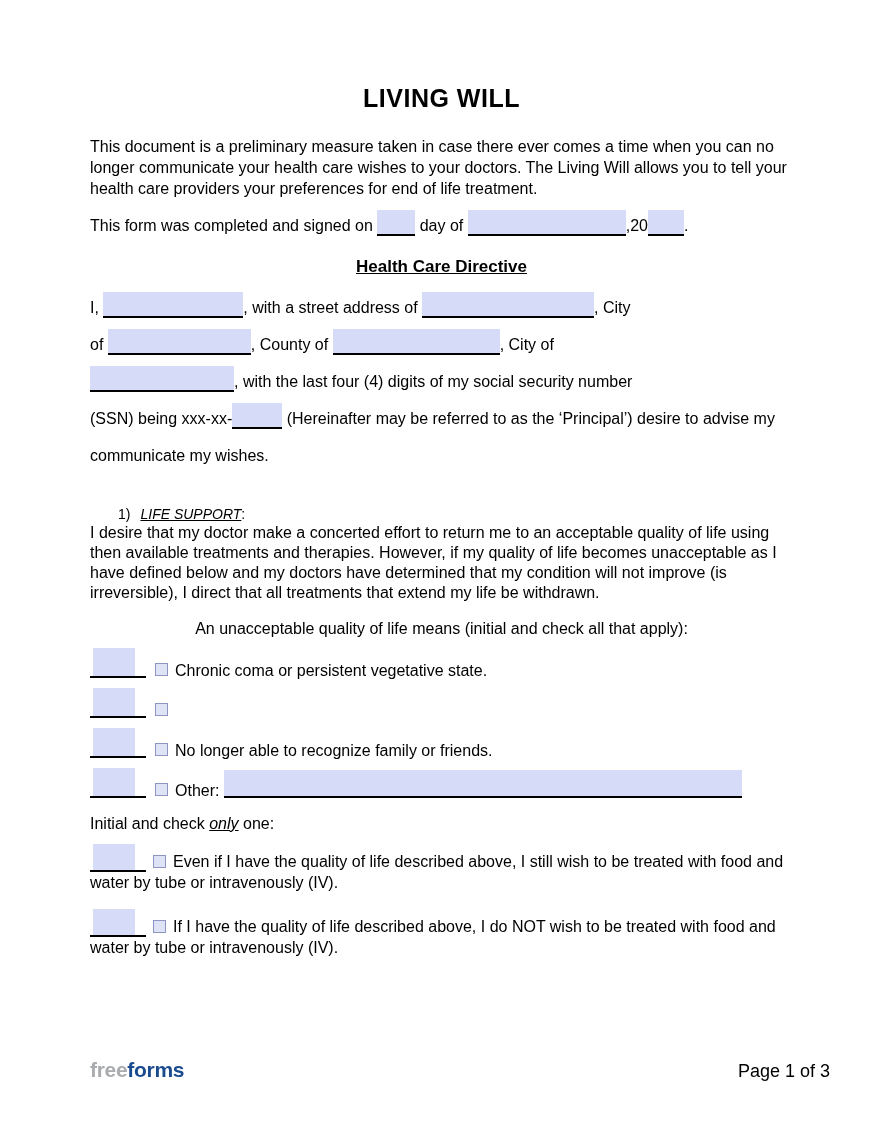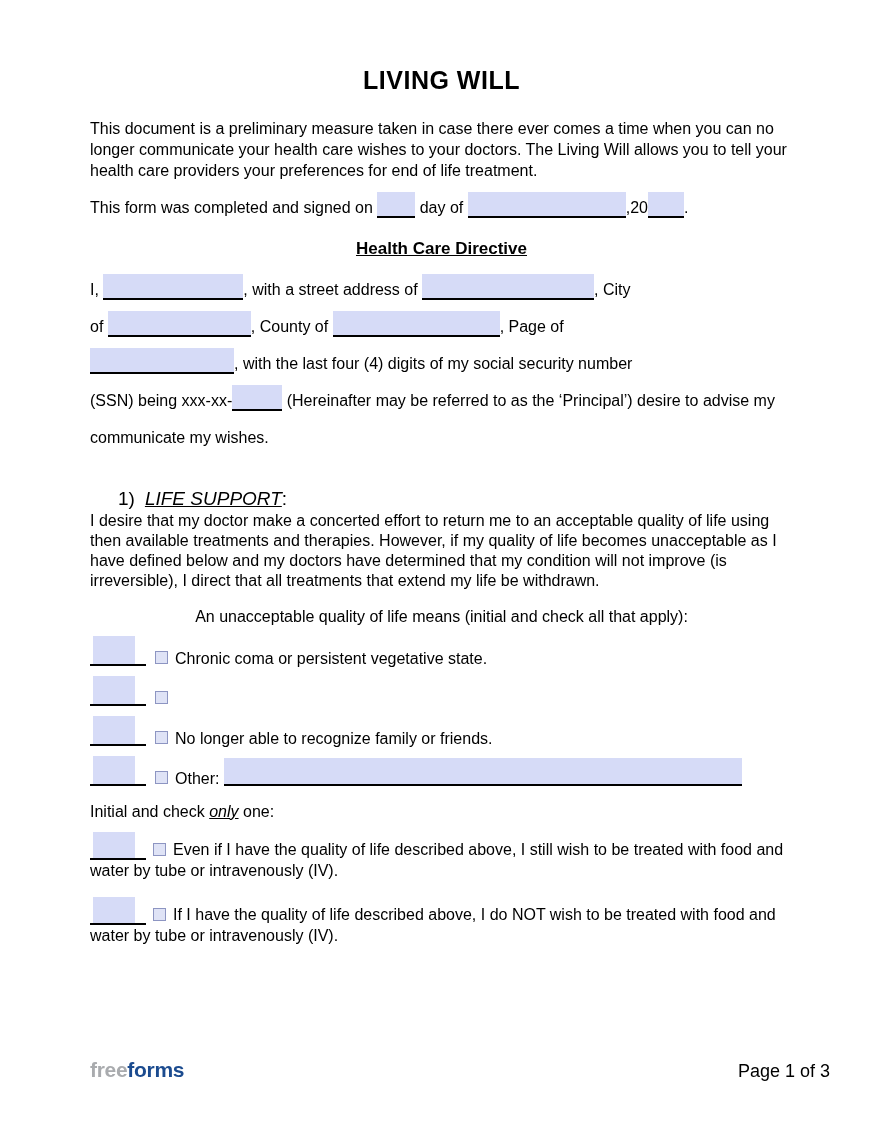--- a/index.html
+++ b/index.html
@@ -11,21 +11,21 @@
   }
   *{box-sizing:border-box;}
   html,body{margin:0;padding:0;}
   body{
     width:883px;height:1146px;
     background:#ffffff;
     font-family:"Liberation Sans","DejaVu Sans",sans-serif;
     font-size:16px;color:#000;
     position:relative;overflow:hidden;
   }
-  .page{padding:66px 90px 0 90px;}
+  .page{padding:84px 90px 0 90px;}
 
   h1.title{
     margin:0;text-align:center;
     font-size:25px;font-weight:bold;letter-spacing:.5px;
   }
   .intro{
     margin-top:23px;line-height:21px;white-space:pre-line;
   }
   .date-line{
     margin-top:10px;line-height:34px;white-space:nowrap;
@@ -48,21 +48,21 @@
   .w-name{width:140px}
   .w-street{width:172px}
   .w-city{width:143px}
   .w-county{width:167px}
   .w-state{width:144px}
   .w-ssn{width:50px}
 
   .dl{line-height:37px;white-space:nowrap;}
   .directive{margin-top:12px;}
 
-  .sec-head{margin-top:32px;padding-left:28px;font-size:19px;}
+  .sec-head{margin-top:32px;padding-left:28px;font-size:14px;}
   .sec-head .num{font-weight:normal;}
   .sec-head .sec-title{font-style:italic;text-decoration:underline;margin-left:10px;}
   .body-par{margin-top:1px;line-height:20px;white-space:pre-line;}
 
   .chk-intro{margin-top:17px;text-align:center;}
 
   .chk-row{
     display:flex;align-items:flex-end;
     height:30px;margin-top:10px;
   }
@@ -133,21 +133,21 @@
 
   <div class="directive">
     <div class="dl">
       <span>I,</span>
       <span class="fld w-name"></span><span>, with a street address of</span>
       <span class="fld w-street"></span><span>, City</span>
     </div>
     <div class="dl">
       <span>of</span>
       <span class="fld w-city"></span><span>, County of</span>
-      <span class="fld w-county"></span><span>, Page of</span>
+      <span class="fld w-county"></span><span>, City of</span>
     </div>
     <div class="dl">
       <span class="fld w-state"></span><span>, with the last four (4) digits of my social security number</span>
     </div>
     <div class="dl">
       <span>(SSN) being xxx-xx-</span><span class="fld w-ssn"></span>
       <span>(Hereinafter may be referred to as the ‘Principal’) desire to advise my</span>
     </div>
     <div class="dl">communicate my wishes.</div>
   </div>

